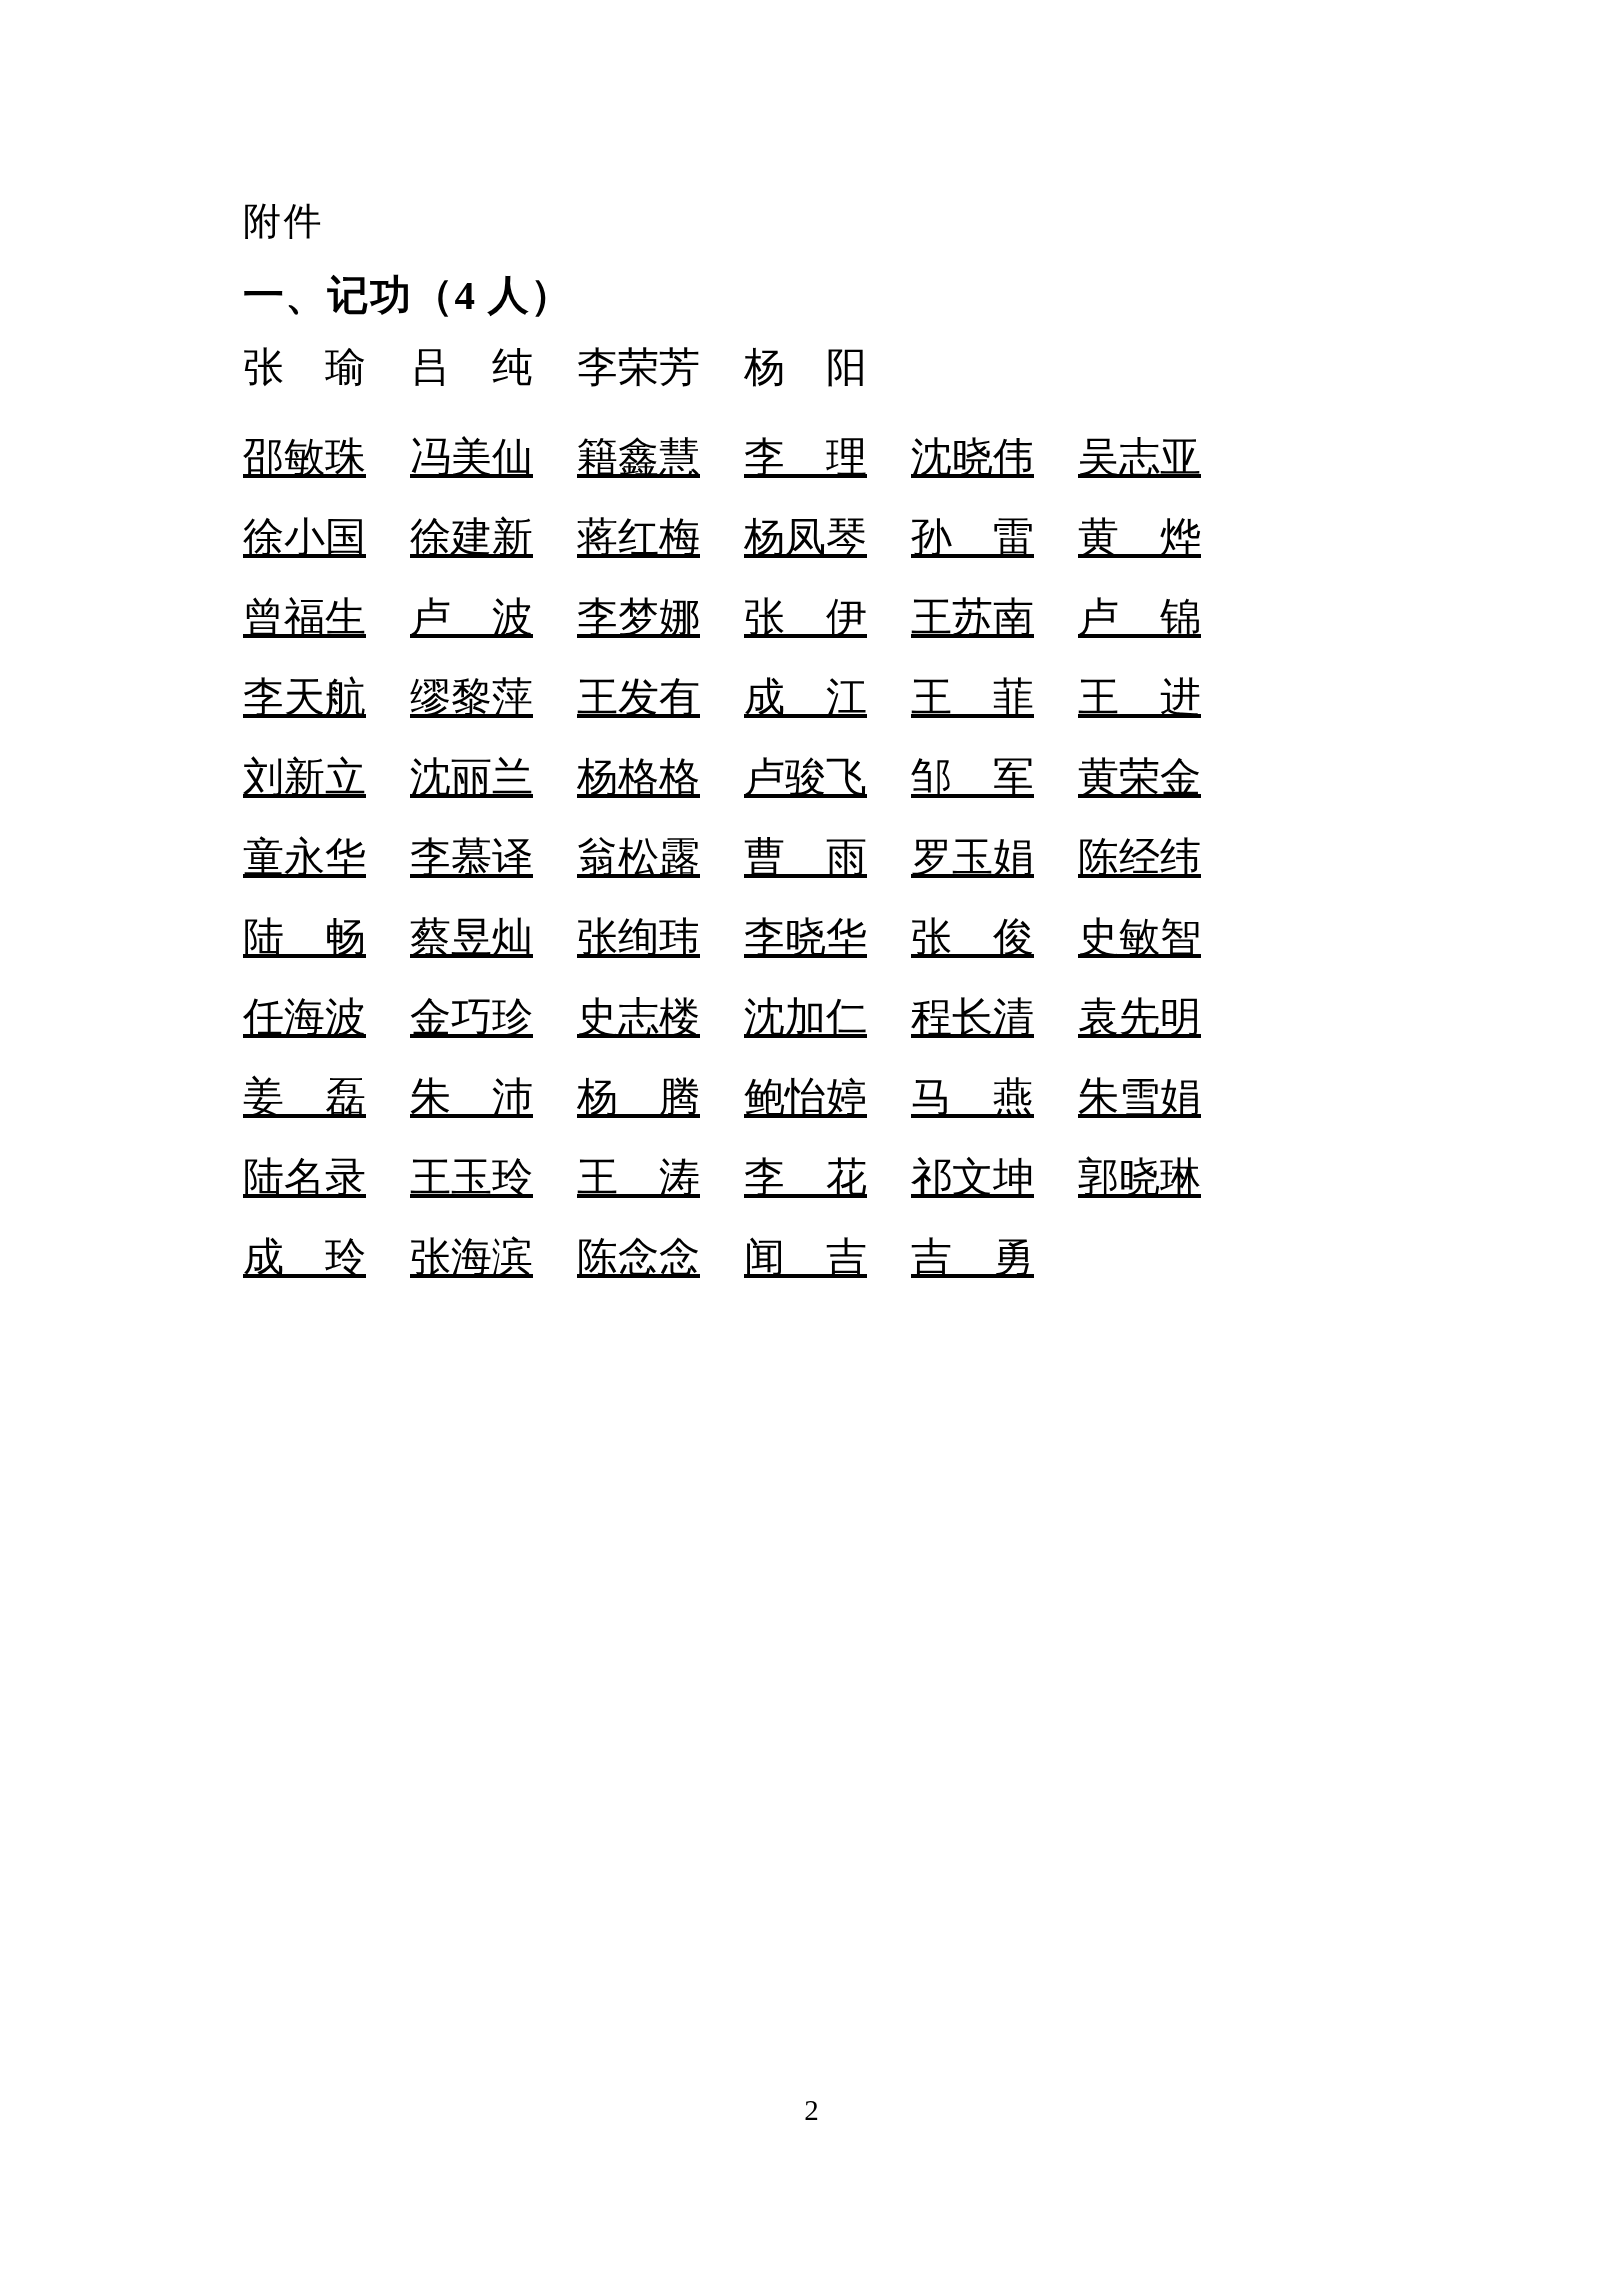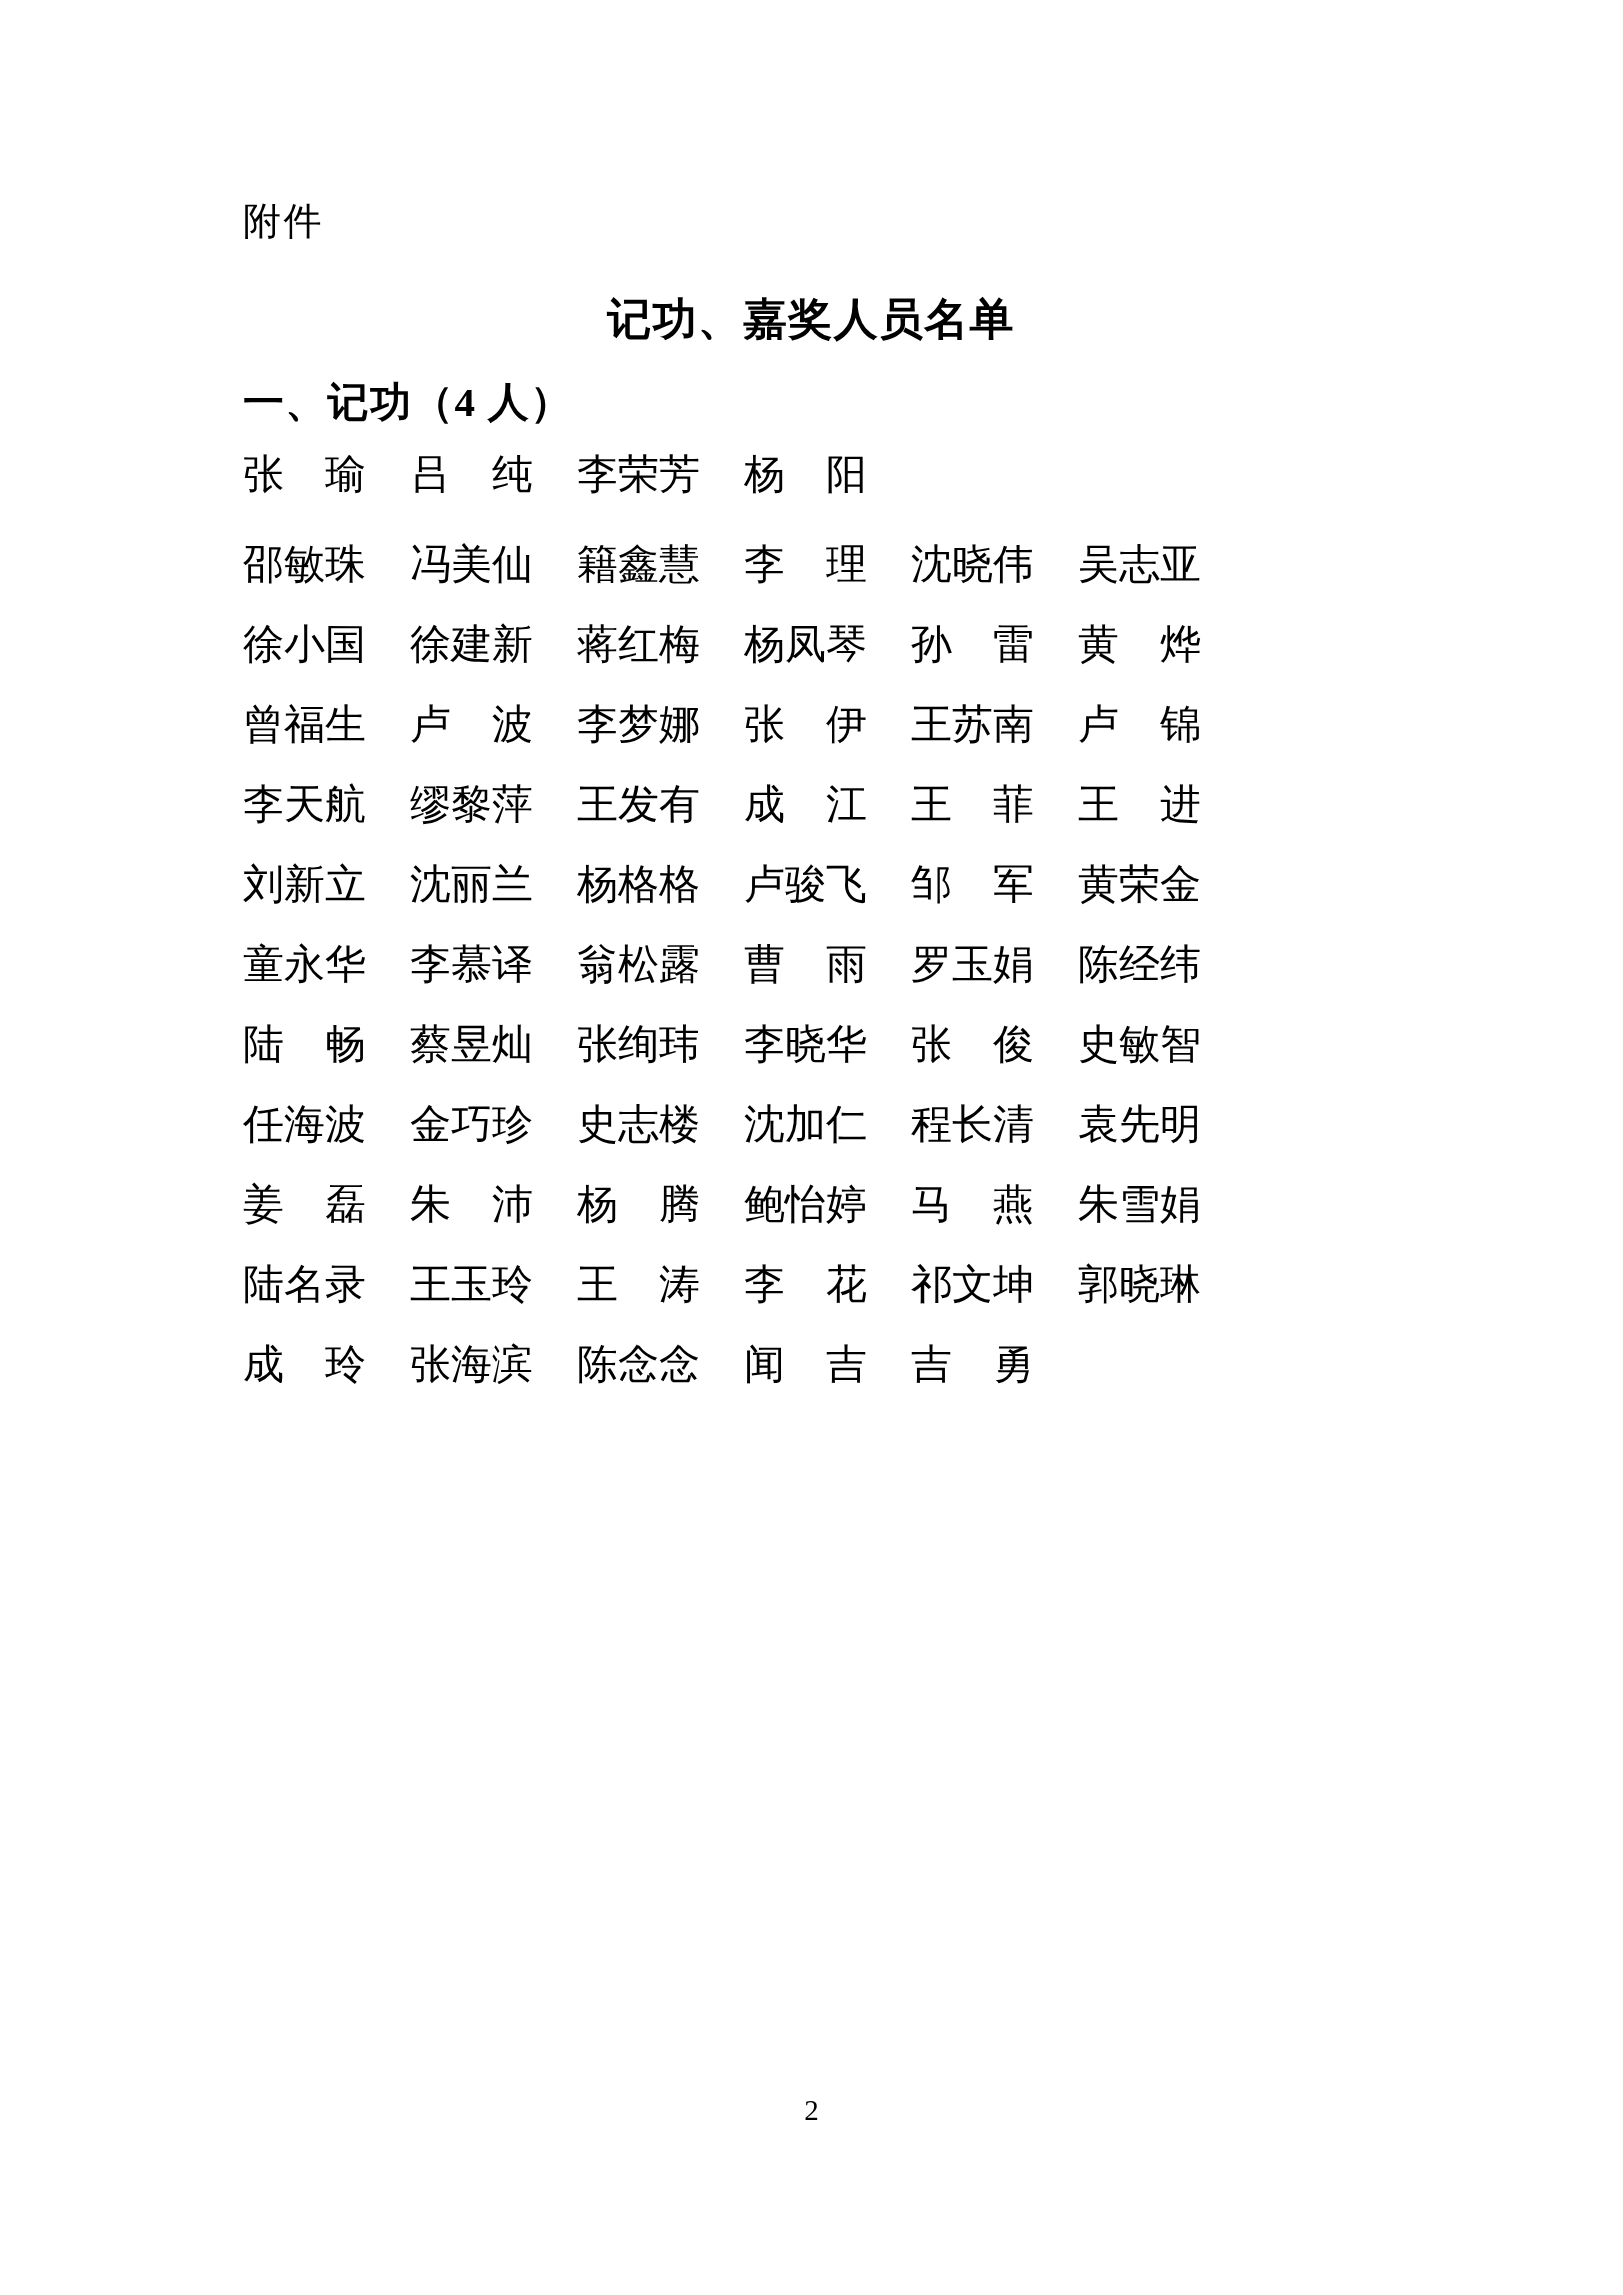--- a/index.html
+++ b/index.html
@@ -49,21 +49,21 @@
 
   .name-grid {
     display: grid;
     grid-template-columns: repeat(6, 122px);
     column-gap: 45px;
     grid-auto-rows: 80px;
     align-items: center;
     font-size: 41px;
   }
 
-  .name-grid.jiajiang { margin-top: 10.5px; }
+  .name-grid.jiajiang { margin-top: 10.5px; text-decoration: underline; }
 
   .name {
     display: block;
     width: 122px;
     white-space: pre;
     line-height: 1;
   }
 
   .page-number {
     position: absolute;
@@ -76,21 +76,20 @@
   }
 </style>
 </head>
 <body>
 
 <div class="page">
   <div class="content">
 
     <div class="attachment-label">附件</div>
 
-    <div class="doc-title">记功、嘉奖人员名单</div>
 
     <div class="section-heading">一、记功（4 人）</div>
 
     <div class="name-grid jigong">
 
         <span class="name">张　瑜</span>
 
         <span class="name">吕　纯</span>
 
         <span class="name">李荣芳</span>

